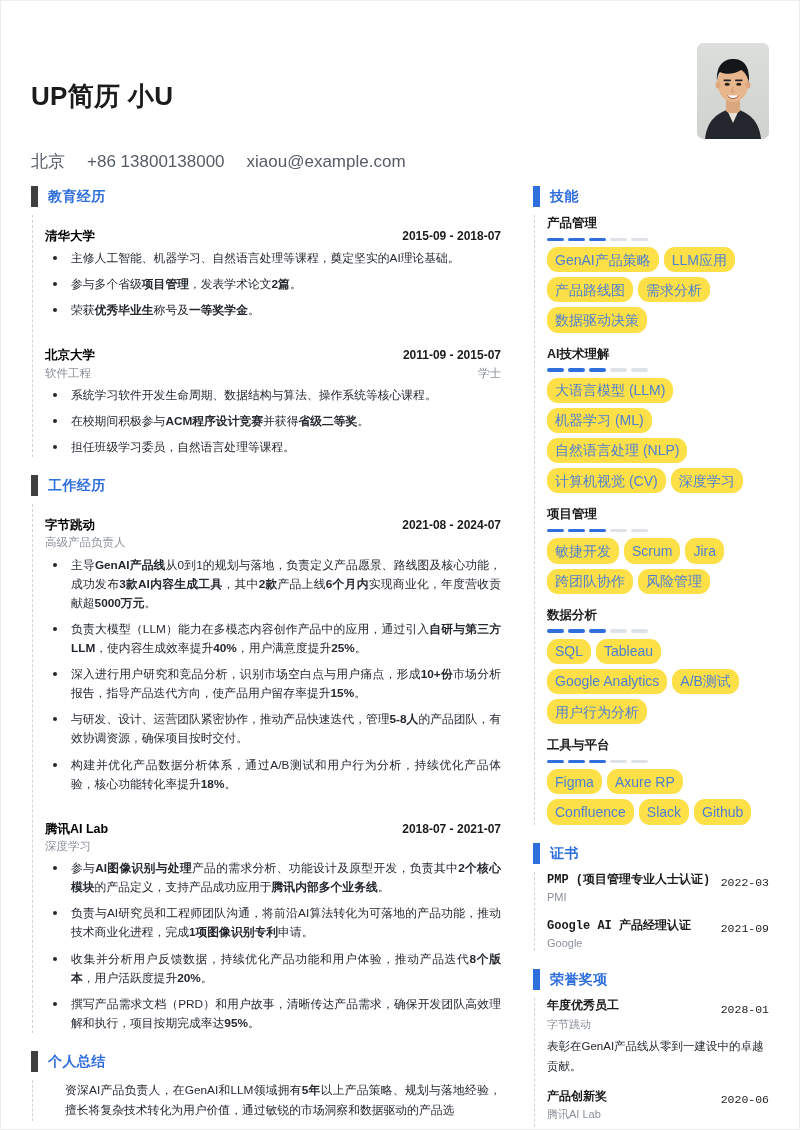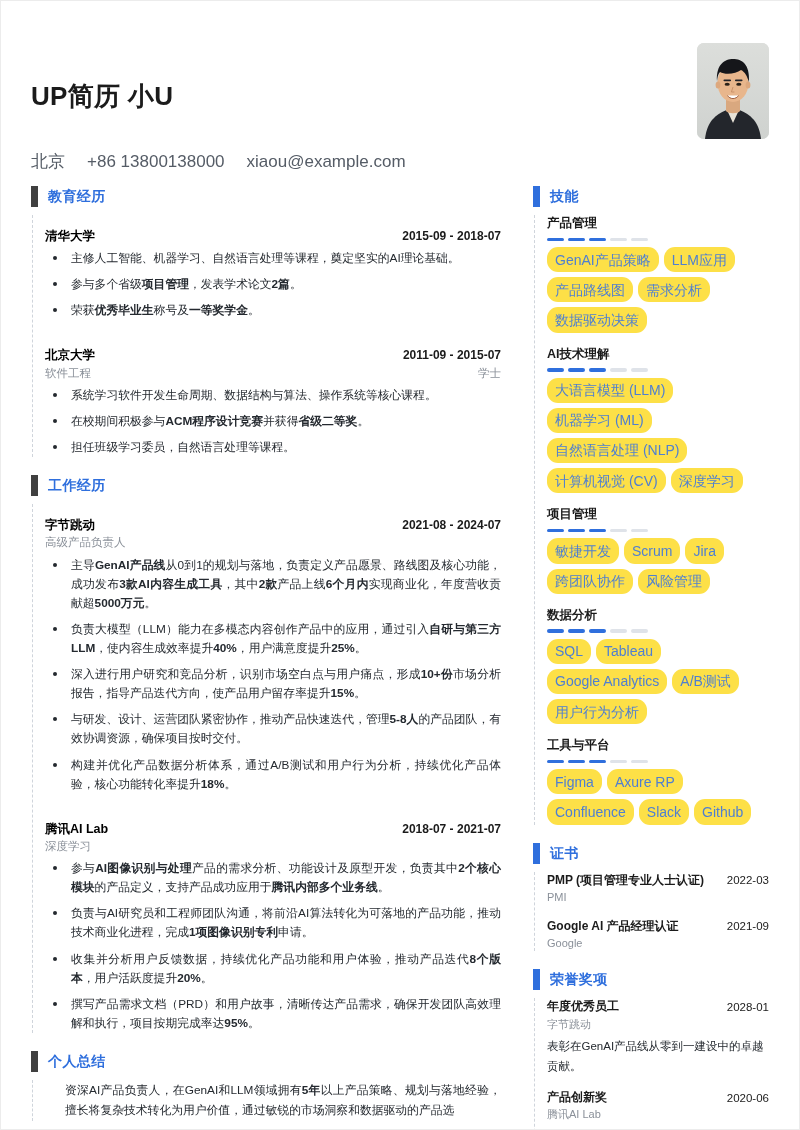--- a/index.html
+++ b/index.html
@@ -127,21 +127,21 @@
     padding: 3.5px 8px;
     border-radius: 11px;
     line-height: 1.3;
     white-space: nowrap;
   }
 
   
   .mini-entry { margin-bottom: 12px; }
   .mini-entry:last-child { margin-bottom: 0; }
   .mini-row {
-    display: flex; justify-content: space-between; align-items: center; gap: 8px;
+    display: flex; justify-content: space-between; align-items: flex-end; gap: 8px; font-family: Liberation Mono, monospace;
   }
   .mini-title { font-size: 12px; font-weight: 700; color: #1b1b1b; line-height: 1.45; }
   .mini-date { font-size: 11.5px; color: #1b1b1b; white-space: nowrap; }
   .mini-sub { font-size: 11px; color: #8a9099; line-height: 1.5; }
   .mini-desc { font-size: 11.5px; color: #24292f; line-height: 1.72; margin-top: 5px; }
 </style>
 </head>
 <body>
 
 <div class="page">

